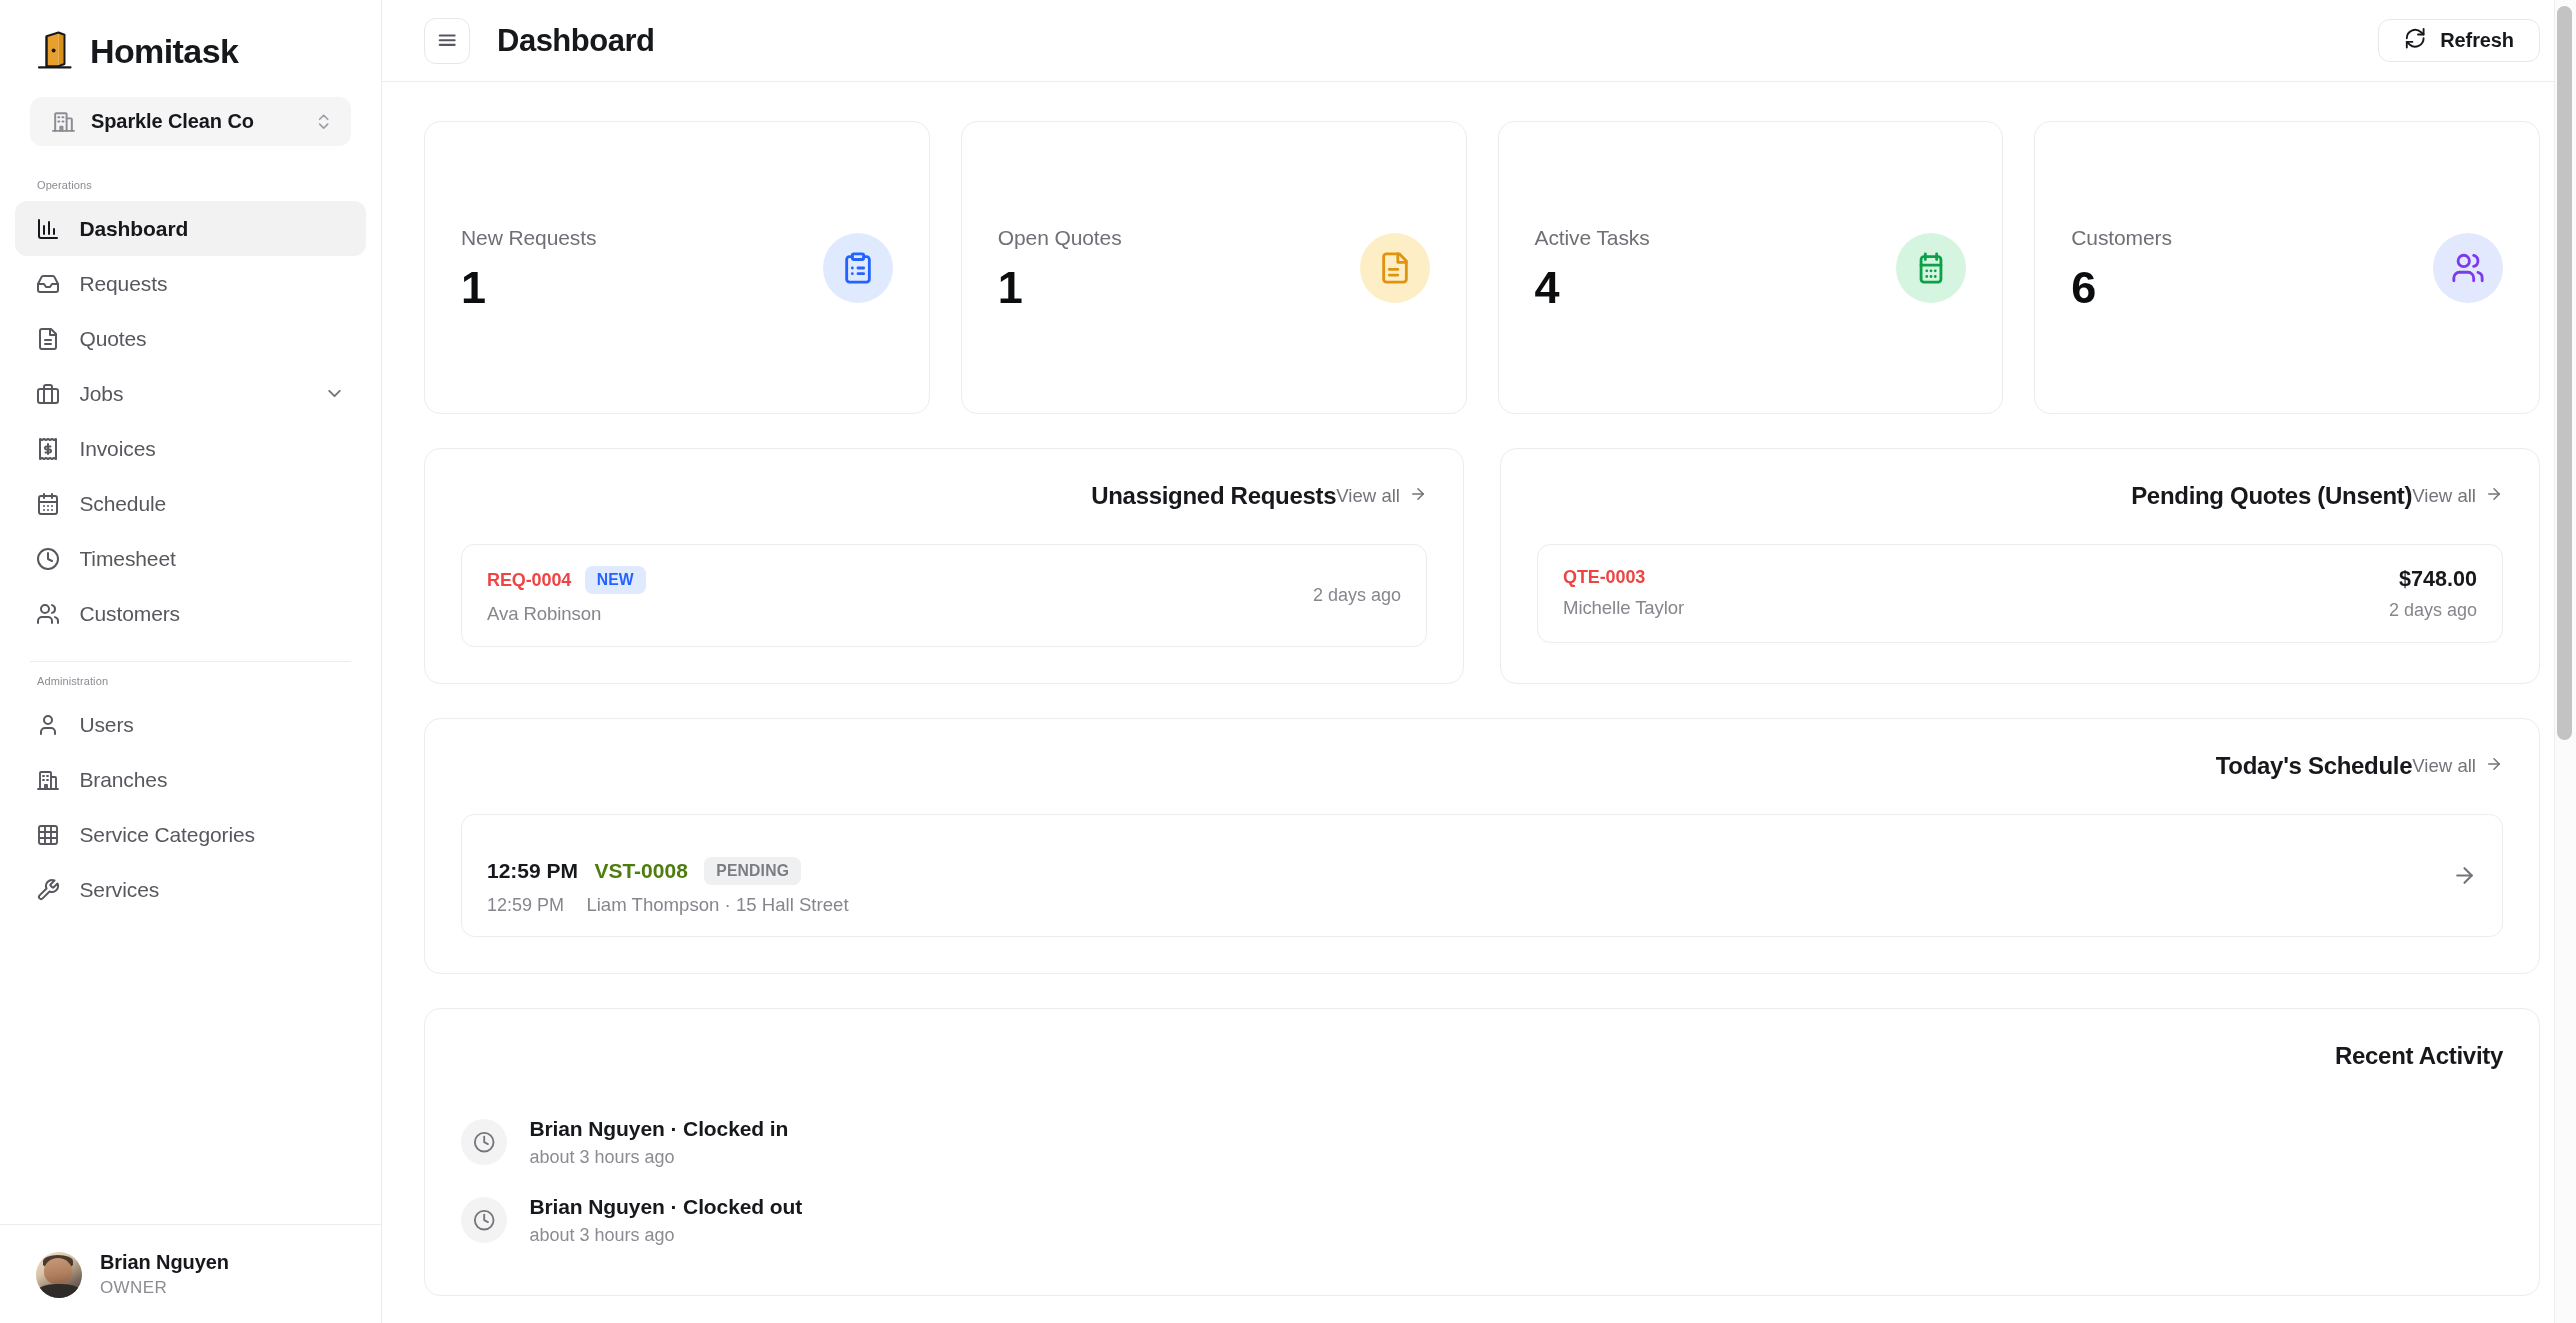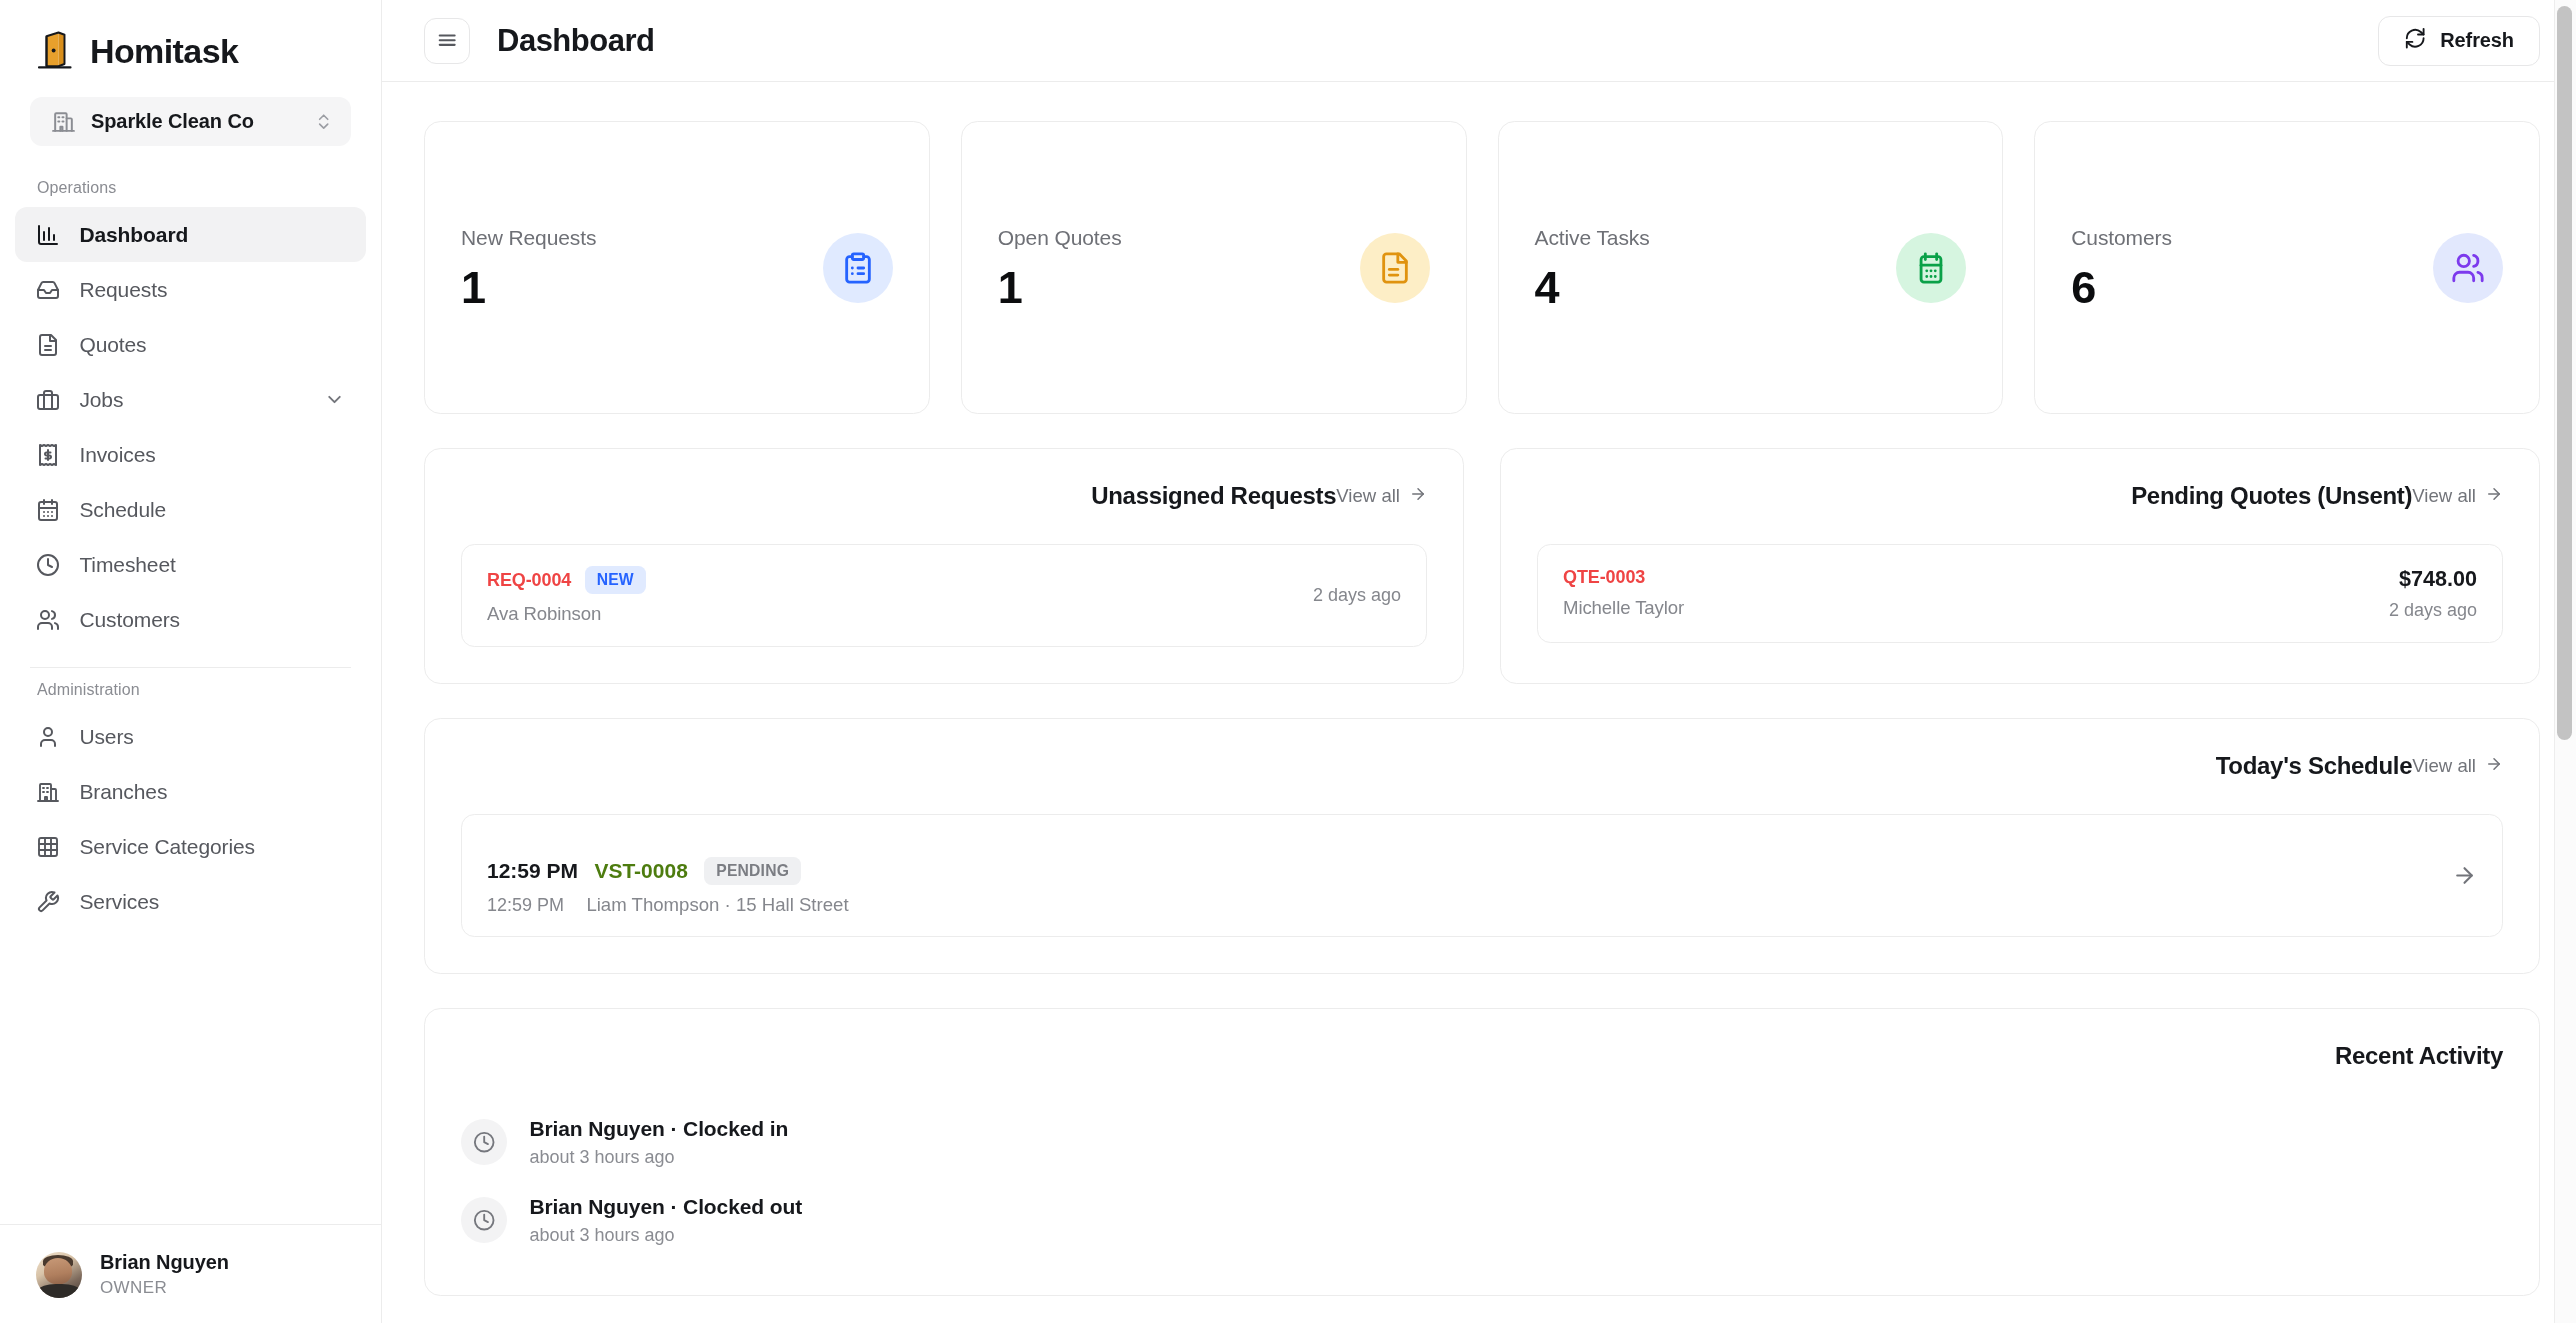--- a/index.html
+++ b/index.html
@@ -32,21 +32,21 @@
     display: flex; align-items: center;
     padding: 0 18px 0 21px;
     gap: 15px; cursor: pointer;
   }
   .org-icon { width: 25px; height: 25px; flex: 0 0 25px; color: #8b8d93; }
   .org-name { flex: 1; font-size: 20px; font-weight: 600; color: #16181c; letter-spacing: -0.1px; }
   .org-chevrons { width: 19.4px; height: 19.4px; color: #9b9da3; flex: 0 0 19.4px; }
 
   .nav-scroll { flex: 1; overflow: hidden; padding-top: 19.4px; }
   .nav-section-label {
-    font-size: 16px; color: #8a8c92; font-weight: 400;
+    font-size: 11px; color: #8a8c92; font-weight: 400;
     padding: 13.4px 0 10.4px 37px; letter-spacing: 0.1px;
   }
   .nav-item {
     display: flex; align-items: center; gap: 19.4px;
     height: 55px; margin: 0 15px; padding: 0 21px;
     border-radius: 12px; cursor: pointer;
     color: #56585e;
   }
   .nav-item.active { background: #f2f2f3; color: #16181c; }
   .nav-item .nav-icon { width: 24px; height: 24px; flex: 0 0 24px; }
@@ -95,21 +95,21 @@
   .menu-btn {
     width: 46px; height: 46px; flex: 0 0 46px;
     border: 1.5px solid #e7e7e8; border-radius: 12px;
     background: #fff; display: flex; align-items: center; justify-content: center;
     cursor: pointer;
   }
   .menu-btn svg { width: 22.4px; height: 22.4px; color: #56585e; }
   .page-title { font-size: 31px; font-weight: 700; color: #16181c; letter-spacing: -0.5px; flex: 1; }
   .refresh-btn {
     display: flex; align-items: center; gap: 13.4px;
-    height: 50px; padding: 0 25px;
+    height: 43px; padding: 0 25px;
     border: 1.5px solid #e7e7e8; border-radius: 12px;
     background: #fff; cursor: pointer;
   }
   .refresh-btn svg { width: 22.4px; height: 22.4px; color: #16181c; }
   .refresh-btn span { font-size: 20px; font-weight: 600; color: #16181c; letter-spacing: -0.1px; }
 
   .content { flex: 1; overflow: hidden; padding: 39px 36px 0 42px; }
 
   
   .stats-row { display: grid; grid-template-columns: repeat(4, 1fr); gap: 31px; }

